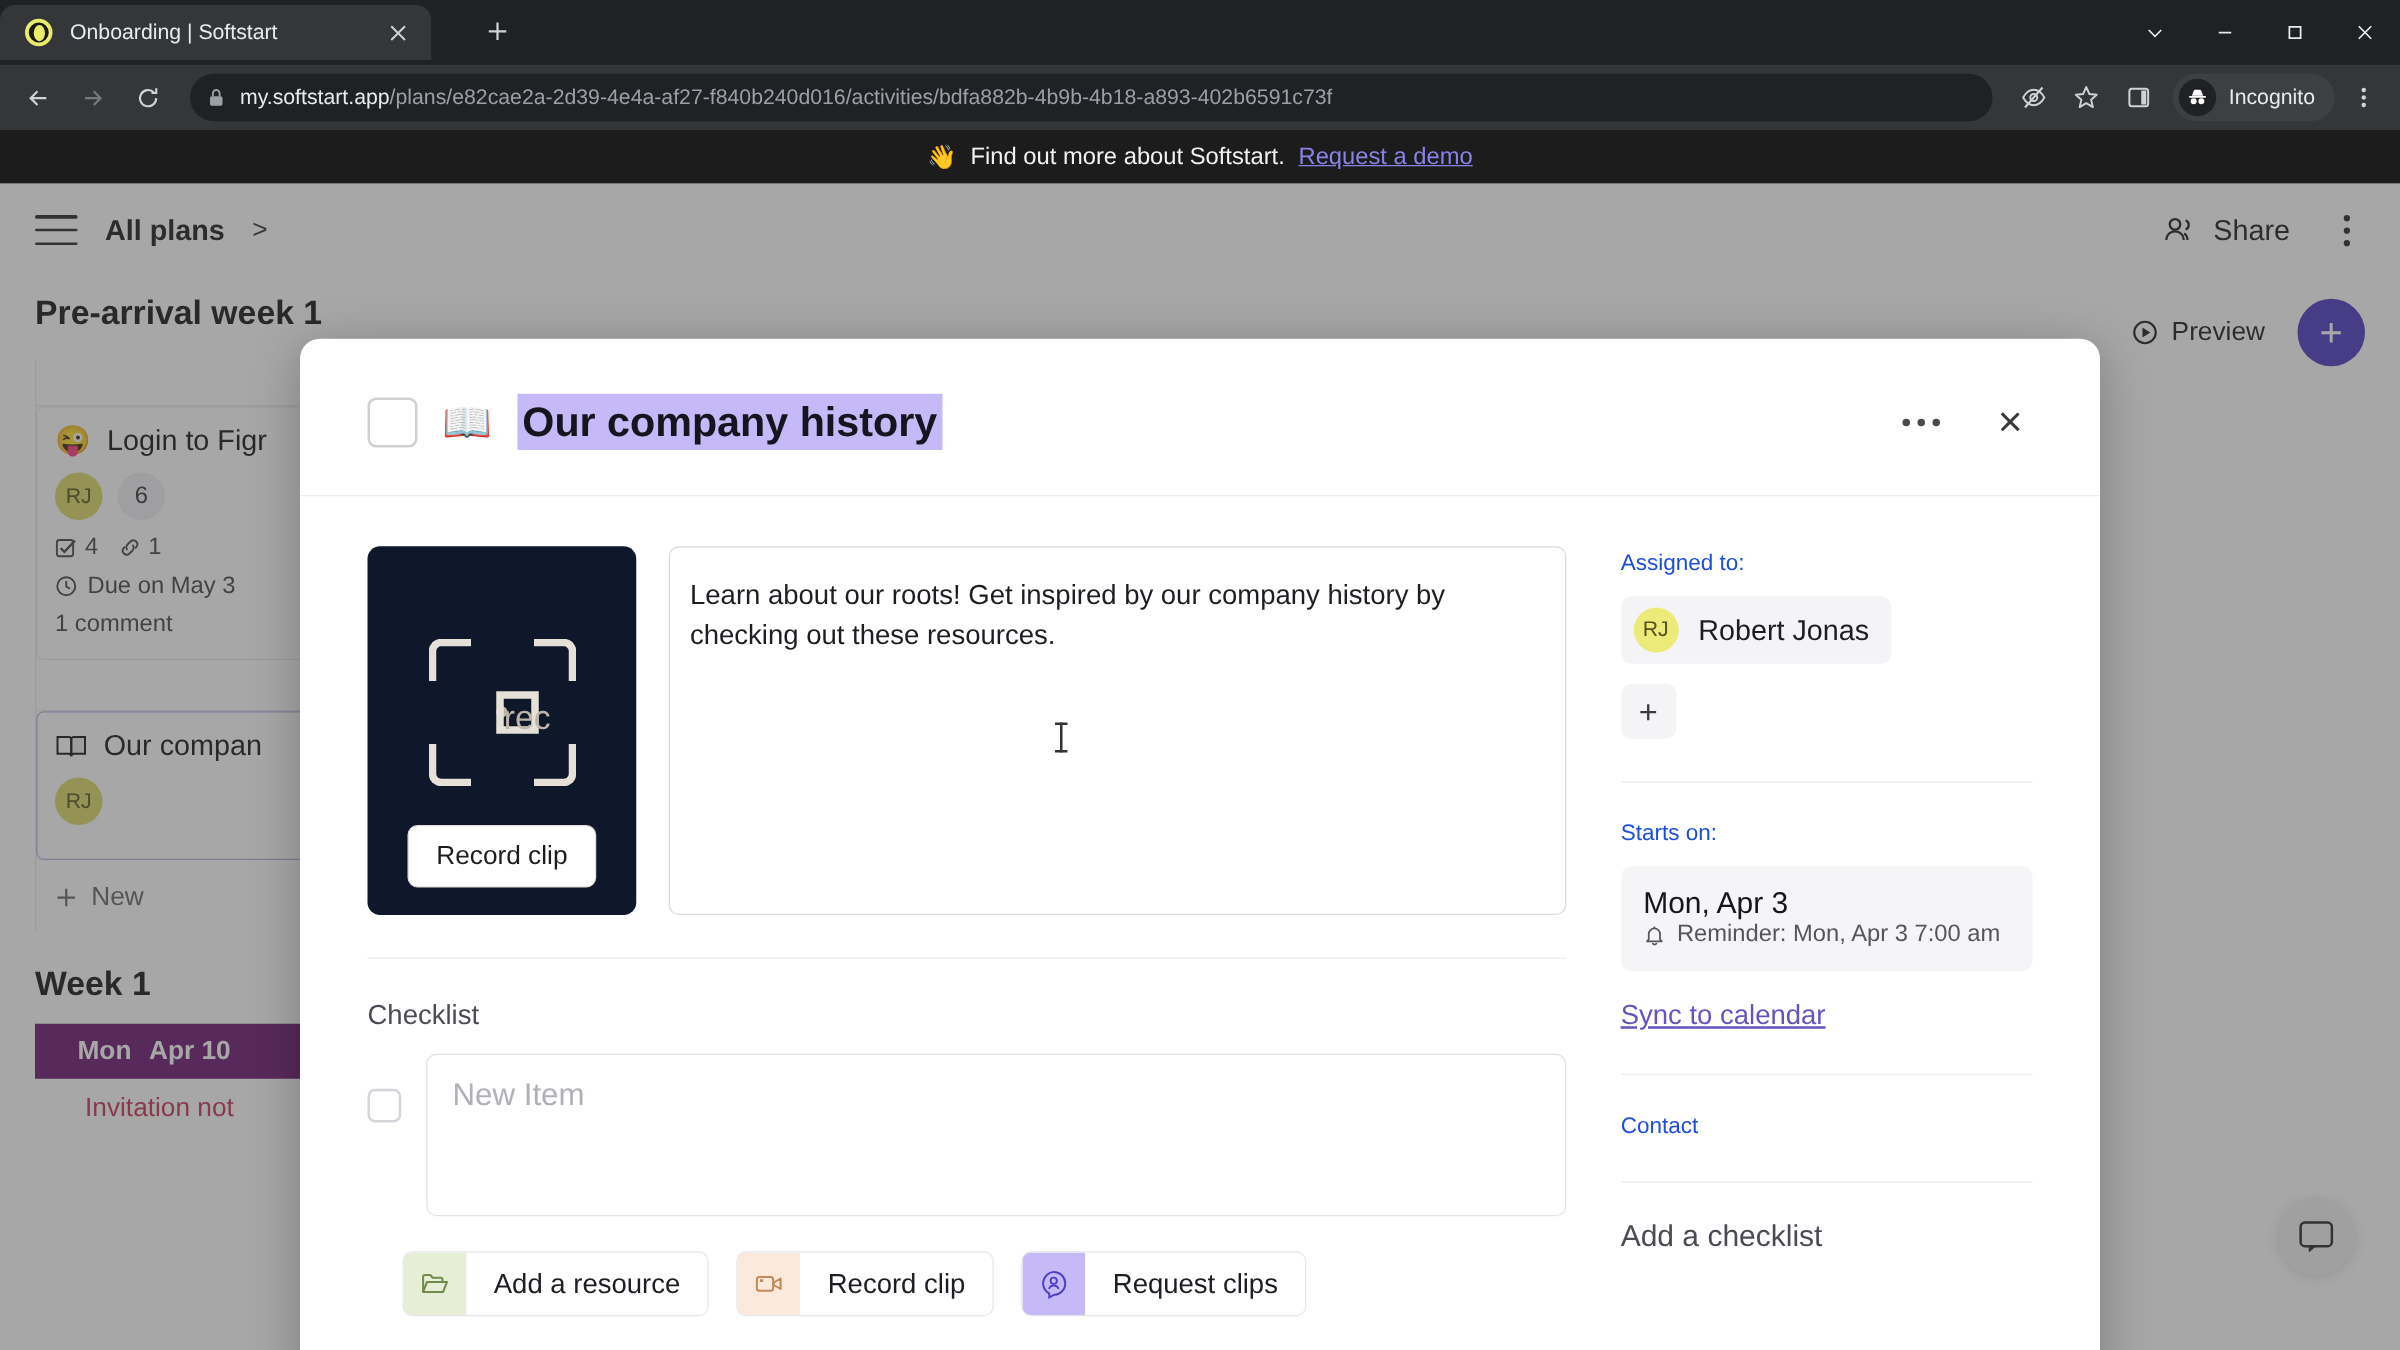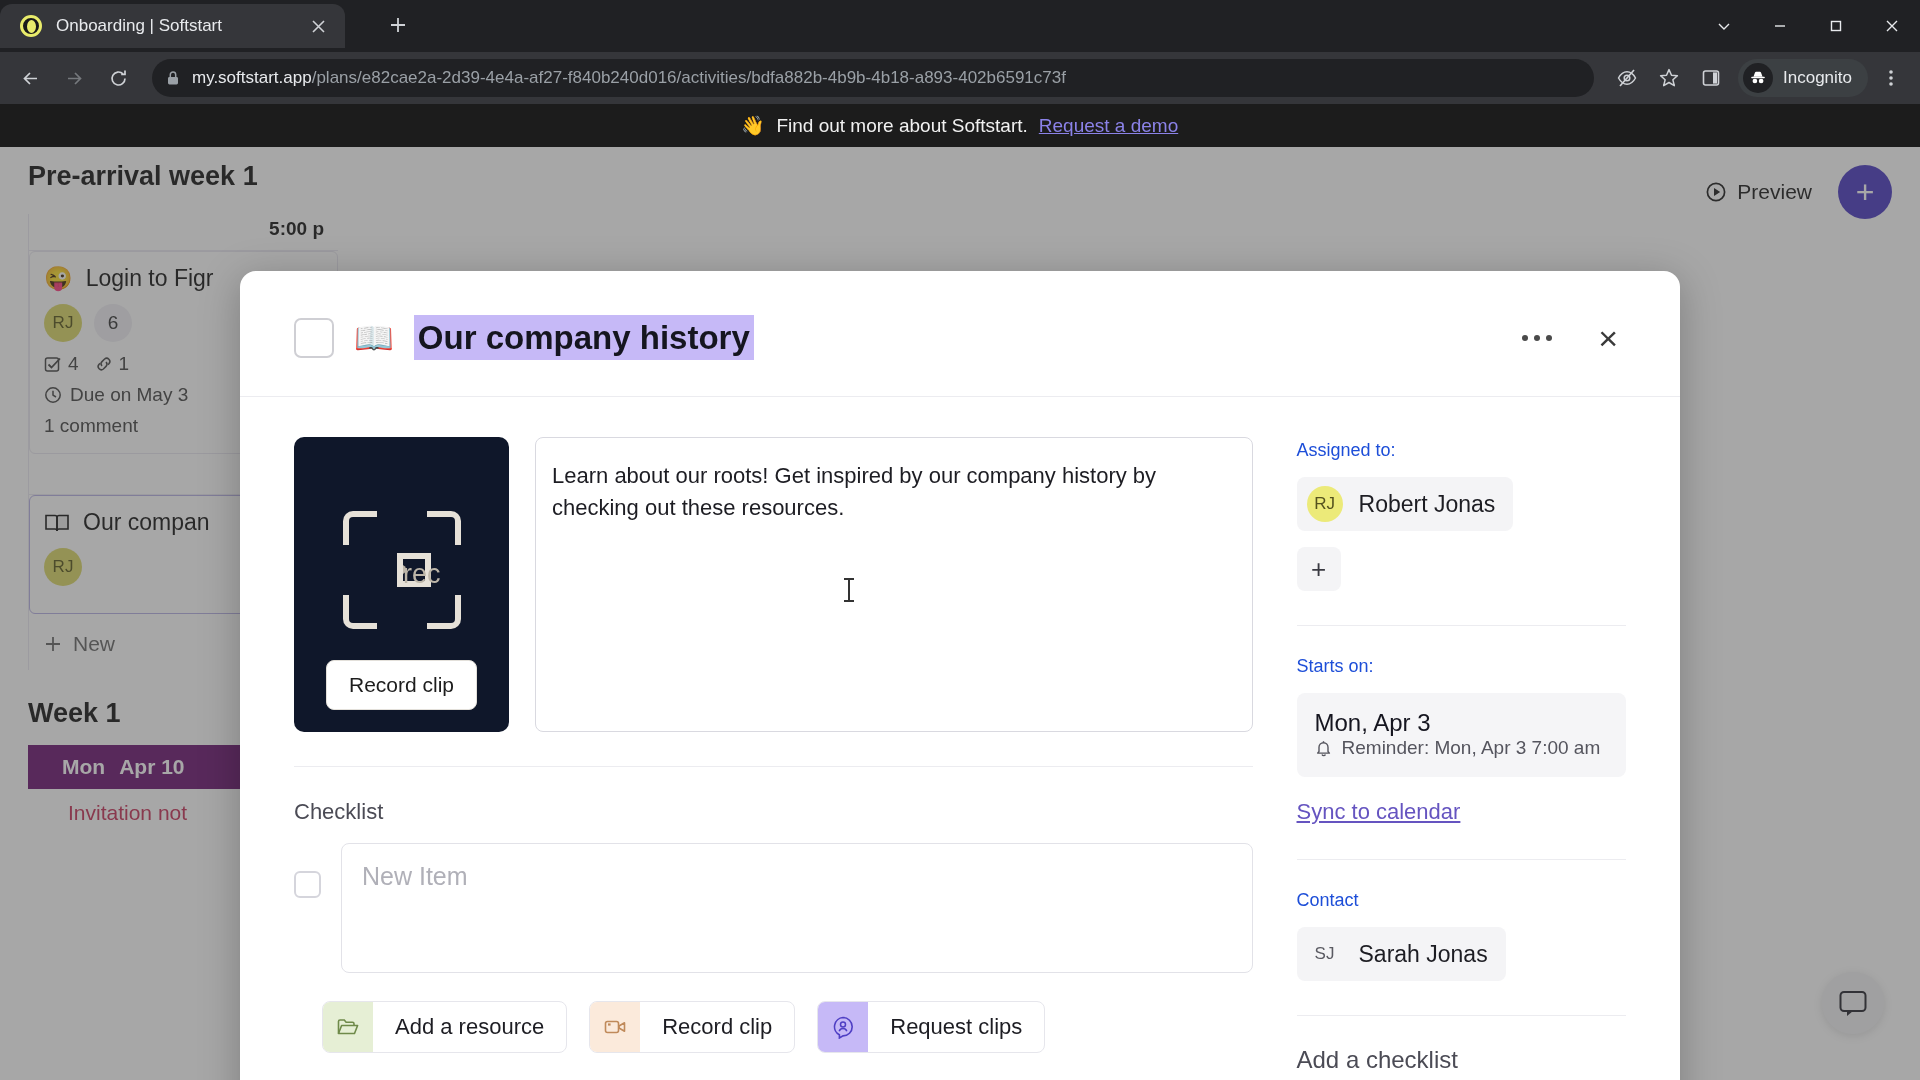--- a/index.html
+++ b/index.html
@@ -391,20 +391,46 @@
   <div class="page">
 
     <div class="promo-bar">
       <span class="wave">👋</span>
       <span>Find out more about Softstart.</span>
       <a class="promo-link">Request a demo</a>
     </div>
 
     <div class="app">
 
+      <div class="app-header">
+        <div class="ham">
+            <i></i>
+            <i></i>
+            <i></i>
+          </div>
+        <span class="crumb">All plans</span>
+        <span class="crumb-sep">&gt;</span>
+        <div class="header-right">
+          <div class="share-btn">
+            <span>
+              <svg width="28" height="24" viewBox="0 0 28 24">
+                  <circle cx="10" cy="7.5" r="4.2" stroke="#1f1f1f" stroke-width="1.8" fill="none"></circle>
+                  <path d="M3 20 a7 7 0 0 1 14 0" stroke="#1f1f1f" stroke-width="1.8" fill="none"></path>
+                  <path d="M18.5 4.2 a4 4 0 0 1 0 7.4 M20 20 a7.2 7.2 0 0 0-2.6-5.4" stroke="#1f1f1f" stroke-width="1.8" fill="none"></path>
+                </svg>
+            </span>
+            <span>Share</span>
+          </div>
+          <div class="kebab">
+              <i></i>
+              <i></i>
+              <i></i>
+            </div>
+        </div>
+      </div>
 
       <div class="plan-body">
 
         <div class="preview-row">
           <div class="preview-btn">
             <span>
               <svg width="22" height="22" viewBox="0 0 22 22">
                   <circle cx="11" cy="11" r="8.6" stroke="#1f1f1f" stroke-width="1.7" fill="none"></circle>
                   <path d="M9 7 L15.2 11 L9 15Z" fill="#1f1f1f"></path>
                 </svg>
@@ -622,24 +648,20 @@
                   </svg>
               </span>
               <span>Reminder: Mon, Apr 3 7:00 am</span>
             </div>
           </div>
           <a class="sync-link">Sync to calendar</a>
 
           <div class="side-sep"></div>
 
           <div class="side-label">Contact</div>
-          <div class="person-chip">
-            <div class="person-avatar plain">SJ</div>
-            <div class="person-name">Sarah Jonas</div>
-          </div>
 
           <div class="side-sep"></div>
 
           <div class="add-checklist">Add a checklist</div>
         </div>
       </div>
     </div>
 
   </div>
 </div>

